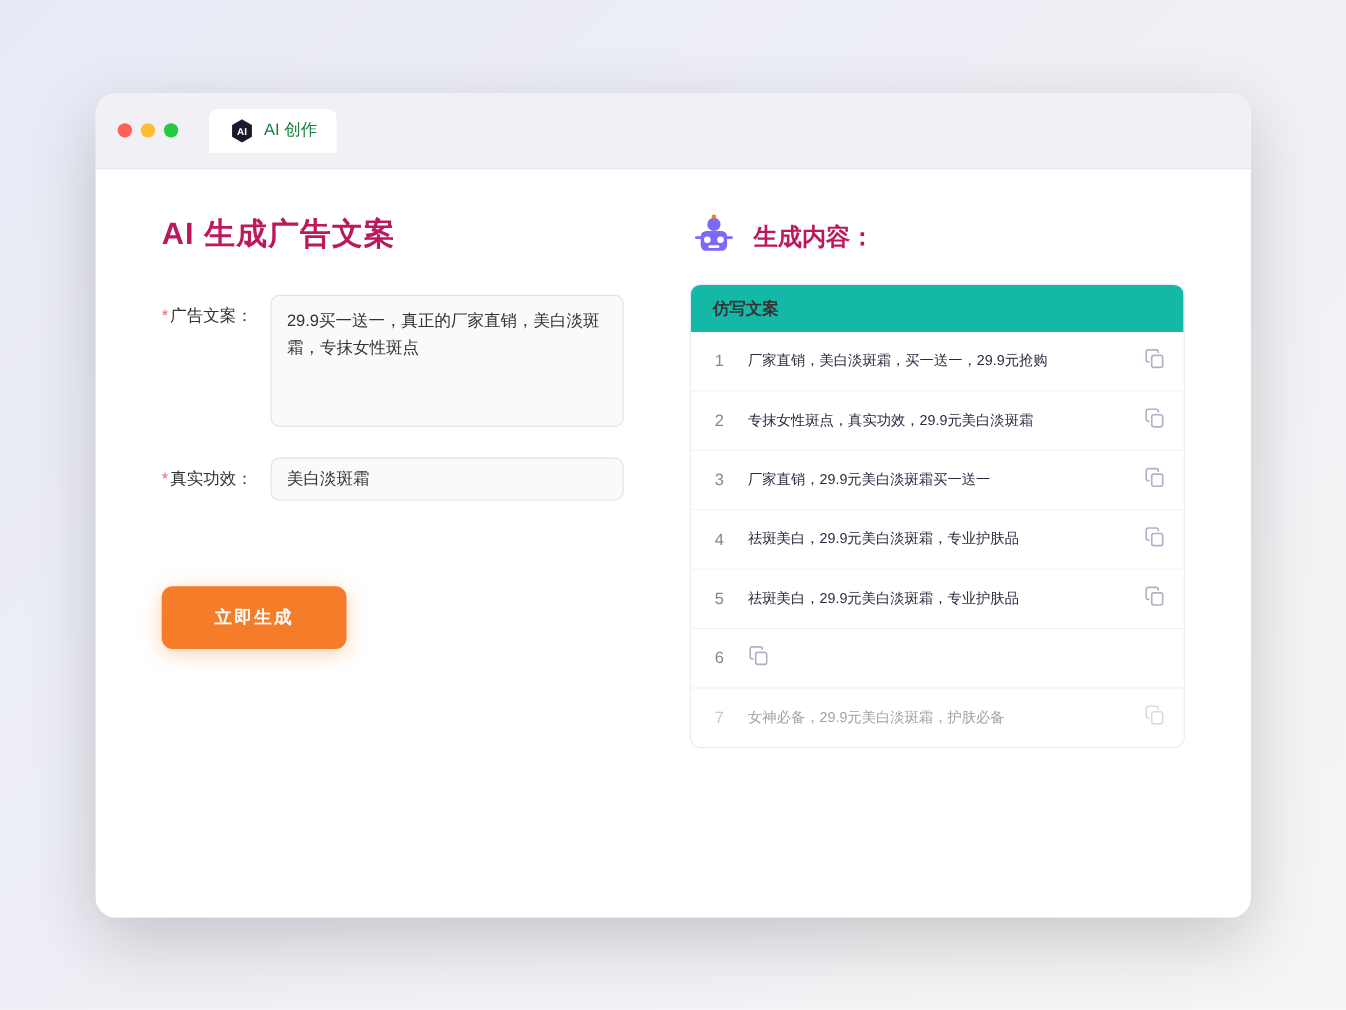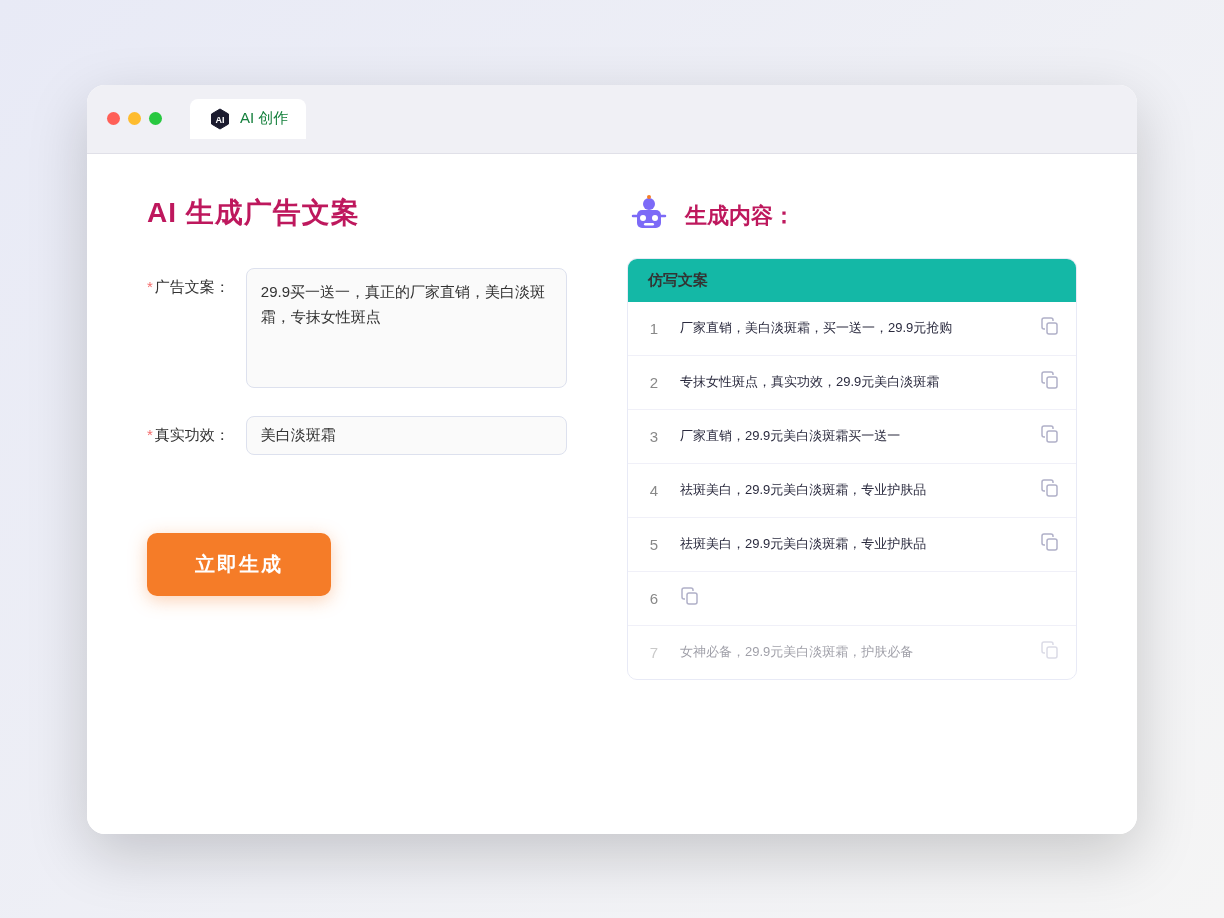--- a/index.html
+++ b/index.html
@@ -123,21 +123,21 @@
       line-height: 1.7;
     }
 
     .generate-btn {
       margin-top: 50px;
       background: #f57c28;
       color: #fff;
       border: none;
       border-radius: 10px;
       padding: 18px 48px;
-      font-size: 20px;
+      font-size: 16px;
       font-weight: 600;
       cursor: pointer;
       letter-spacing: 2px;
       font-family: inherit;
       box-shadow: 0 4px 18px rgba(245,124,40,0.35);
       transition: background 0.2s;
     }
 
     
     .right-panel {

